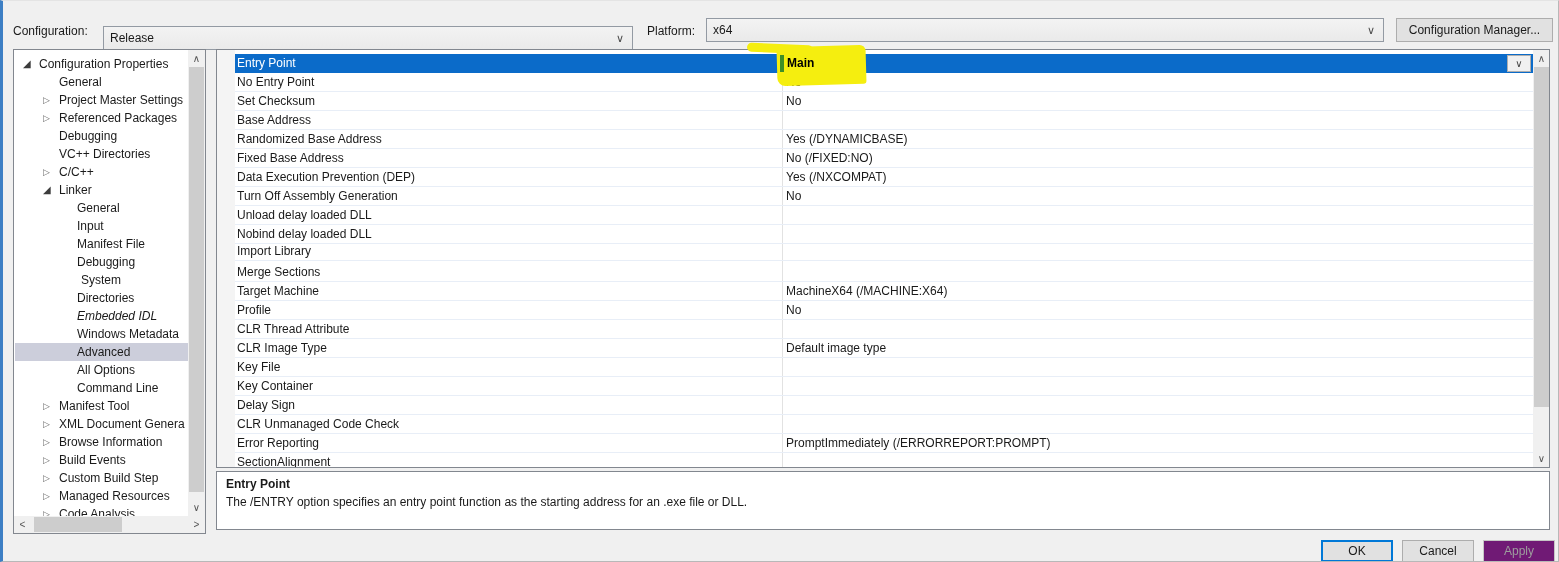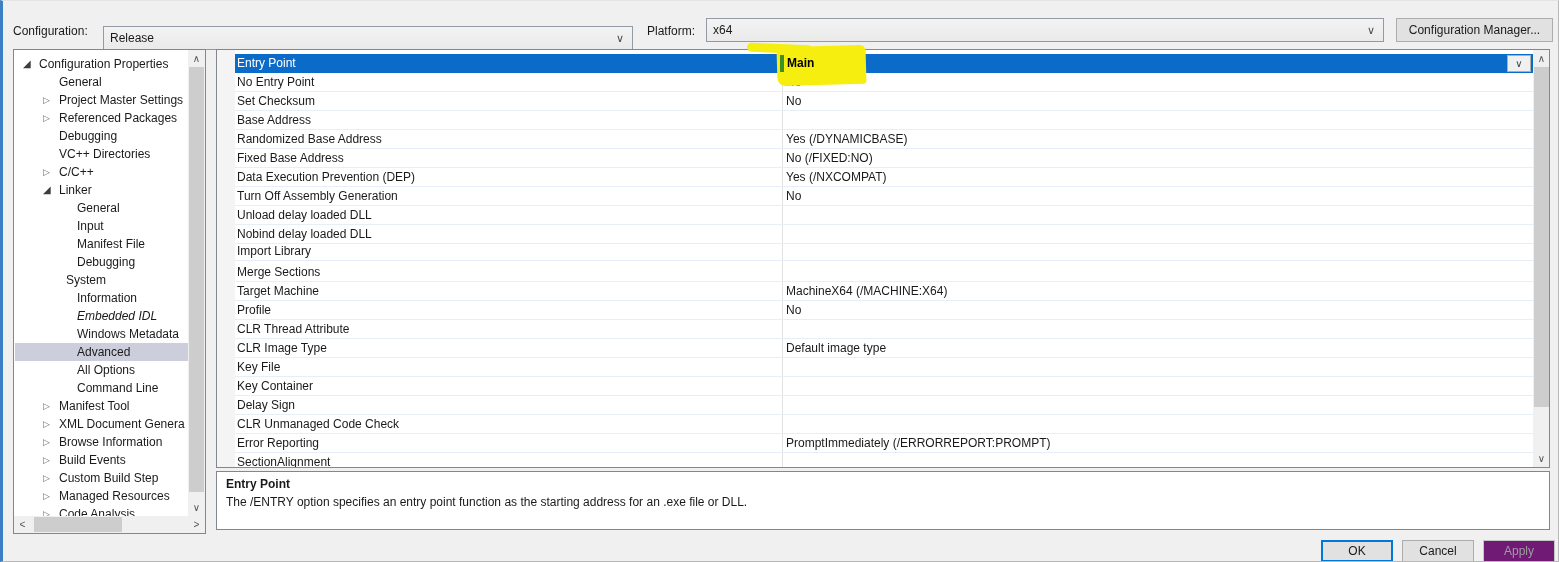--- a/index.html
+++ b/index.html
@@ -123,27 +123,27 @@
           <span>Input</span>
         </div>
         <div class="tree-item" style="top: 185px; padding-left: 46px;">
           <span class="twisty"></span>
           <span>Manifest File</span>
         </div>
         <div class="tree-item" style="top: 203px; padding-left: 46px;">
           <span class="twisty"></span>
           <span>Debugging</span>
         </div>
-        <div class="tree-item" style="top: 221px; padding-left: 35px;">
+        <div class="tree-item" style="top: 221px; padding-left: 50px;">
           <span class="twisty"></span>
           <span>System</span>
         </div>
         <div class="tree-item" style="top: 239px; padding-left: 46px;">
           <span class="twisty"></span>
-          <span>Information</span>
+          <span>Directories</span>
         </div>
         <div class="tree-item" style="top: 257px; padding-left: 46px; font-style: italic;">
           <span class="twisty"></span>
           <span>Embedded IDL</span>
         </div>
         <div class="tree-item" style="top: 275px; padding-left: 46px;">
           <span class="twisty"></span>
           <span>Windows Metadata</span>
         </div>
         <div class="tree-item selected" style="top: 293px; padding-left: 46px;">

